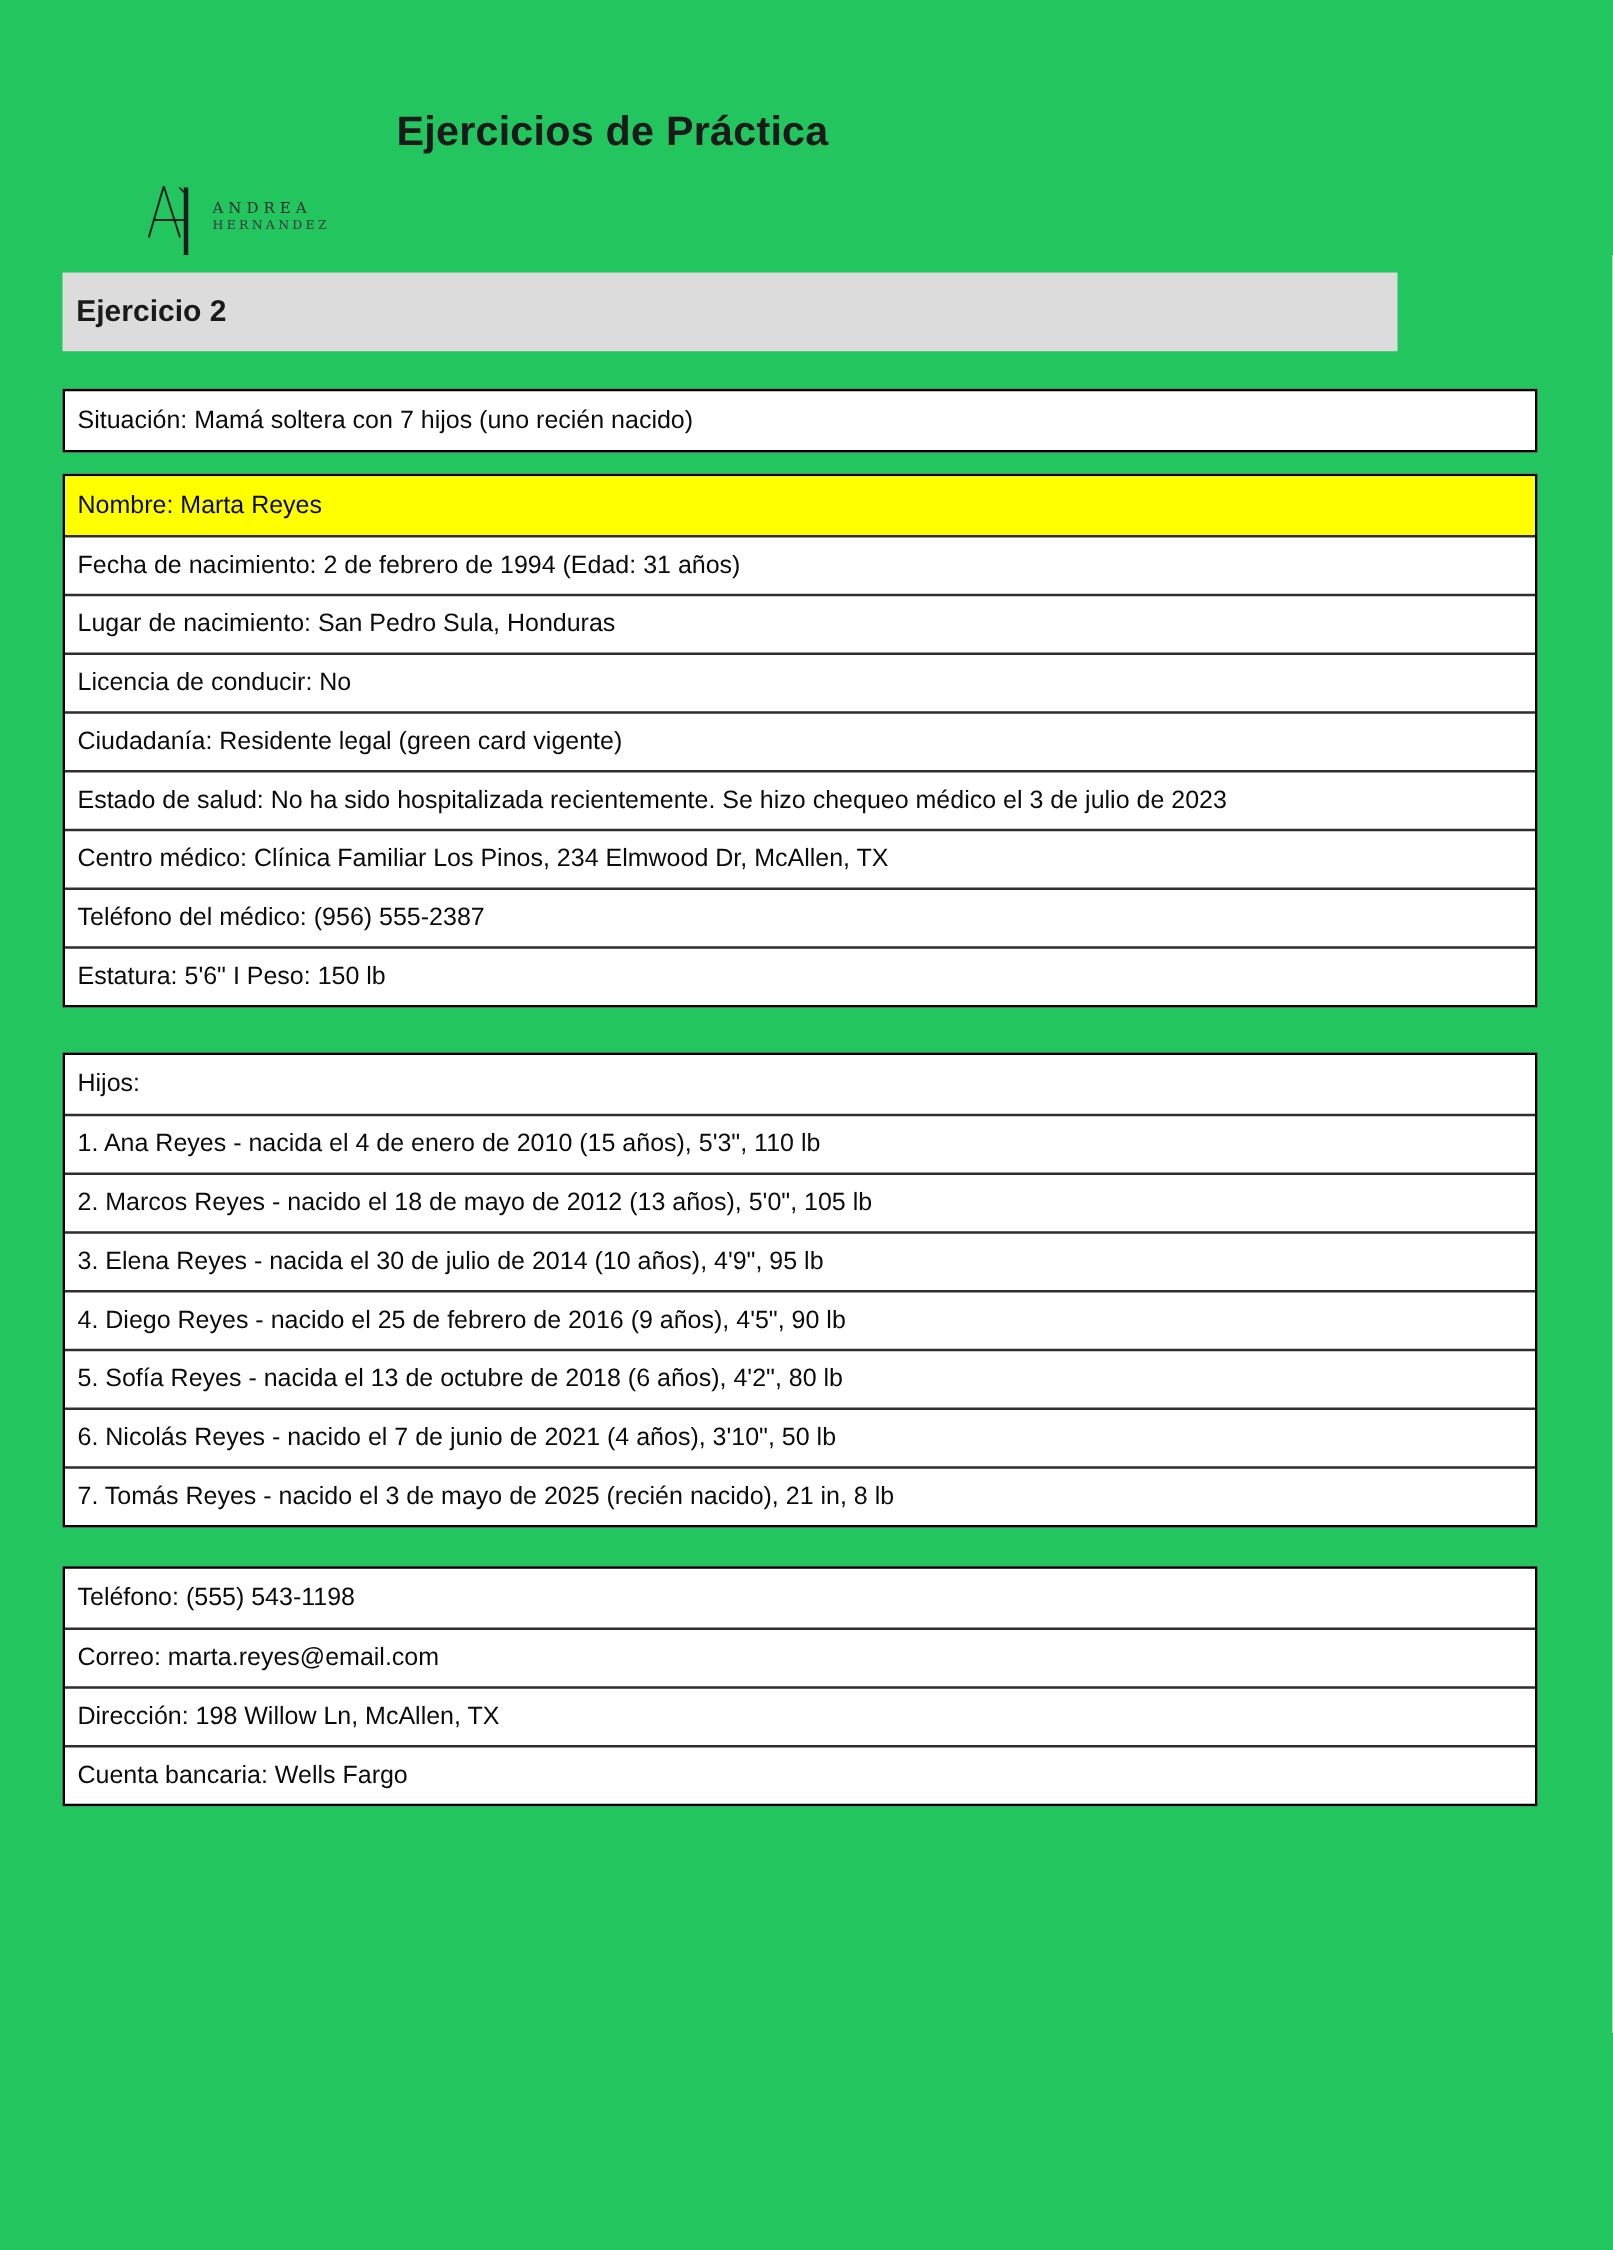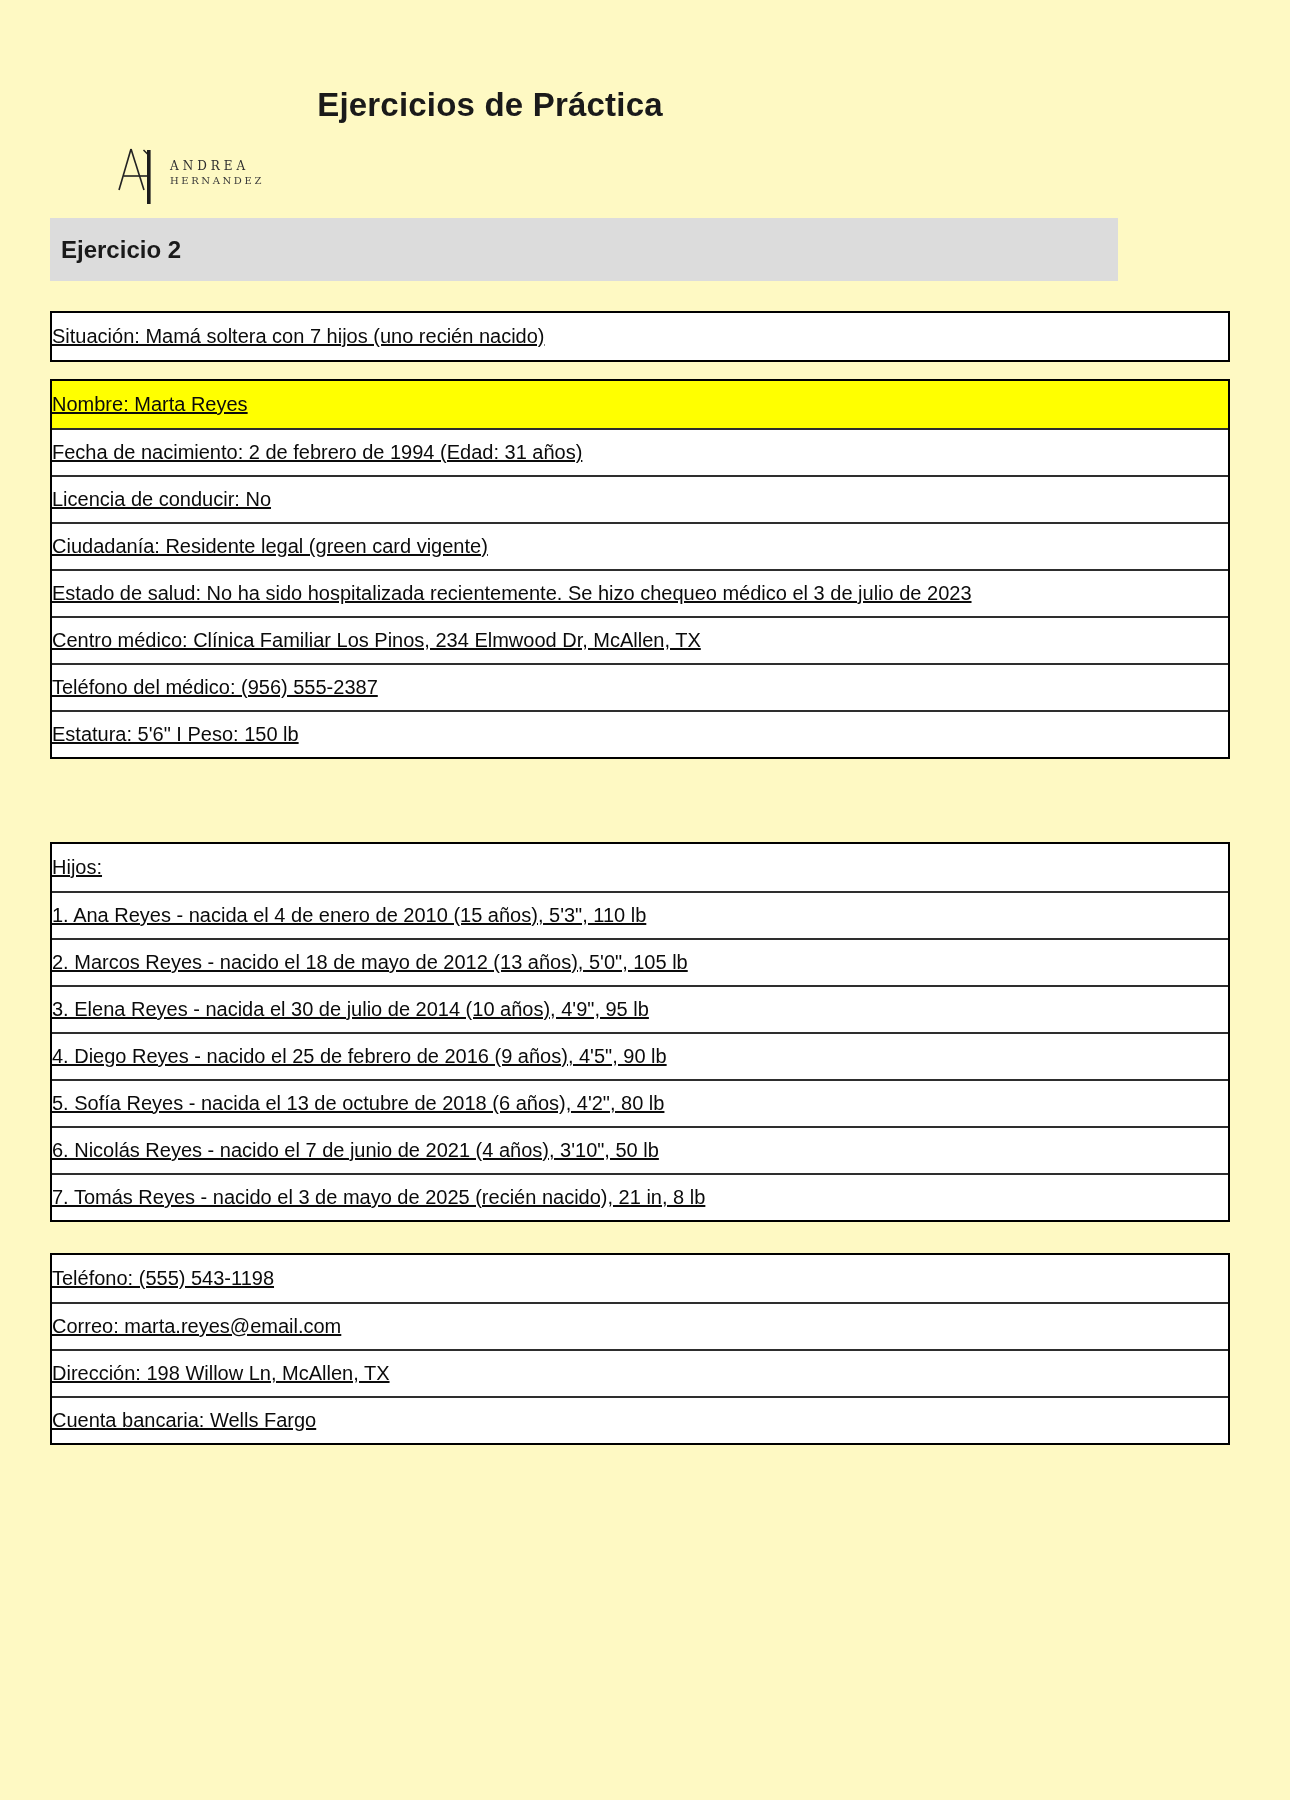--- a/index.html
+++ b/index.html
@@ -1,19 +1,19 @@
 <!DOCTYPE html>
 <html><head>
 <meta charset="utf-8">
 <style>
   html,body{margin:0;padding:0;background:#ffffff;}
   #page{
     position:relative;
     width:1290px;height:1800px;
-    background:#fef9c3;
+    background:#22c55e;
     font-family:"Liberation Sans", sans-serif;
     color:#111;
     overflow:hidden;
   }
   
   .doc-title{
     position:absolute;
     top:64px;left:50px;width:880px;
     text-align:center;
     font-size:33px;
@@ -48,27 +48,26 @@
     position:absolute;
     left:50px;width:1180px;
     border:2px solid #000;
     box-sizing:border-box;
     background:#fff;
   }
   .box-table .row{
     height:47px;
     display:flex;align-items:center;
     box-sizing:border-box;
-    padding-right:8px;
+    padding-left:10px;padding-right:8px;
     border-top:2px solid #2e2e2e;
     font-size:20px;
     color:#0b0b0b;
     white-space:nowrap;
     overflow:hidden;
-    text-decoration:underline;
   }
   .box-table .row:first-child{border-top:none;}
   .row.highlight{background:#ffff00;}
   #table-situacion{top:311px;}
   #table-perfil{top:379px;}
   #table-hijos{top:842px;}
   #table-contacto{top:1253px;}
 </style>
 </head>
 <body>
@@ -97,20 +96,21 @@
     <span class="label">Ejercicio 2</span>
   </div>
 
   <div id="table-situacion" class="box-table">
     <div class="row">Situación: Mamá soltera con 7 hijos (uno recién nacido)</div>
   </div>
 
   <div id="table-perfil" class="box-table">
     <div class="row highlight">Nombre: Marta Reyes</div>
     <div class="row">Fecha de nacimiento: 2 de febrero de 1994 (Edad: 31 años)</div>
+    <div class="row">Lugar de nacimiento: San Pedro Sula, Honduras</div>
     <div class="row">Licencia de conducir: No</div>
     <div class="row">Ciudadanía: Residente legal (green card vigente)</div>
     <div class="row">Estado de salud: No ha sido hospitalizada recientemente. Se hizo chequeo médico el 3 de julio de 2023</div>
     <div class="row">Centro médico: Clínica Familiar Los Pinos, 234 Elmwood Dr, McAllen, TX</div>
     <div class="row">Teléfono del médico: (956) 555-2387</div>
     <div class="row">Estatura: 5'6" I Peso: 150 lb</div>
   </div>
 
   <div id="table-hijos" class="box-table">
     <div class="row">Hijos:</div>

